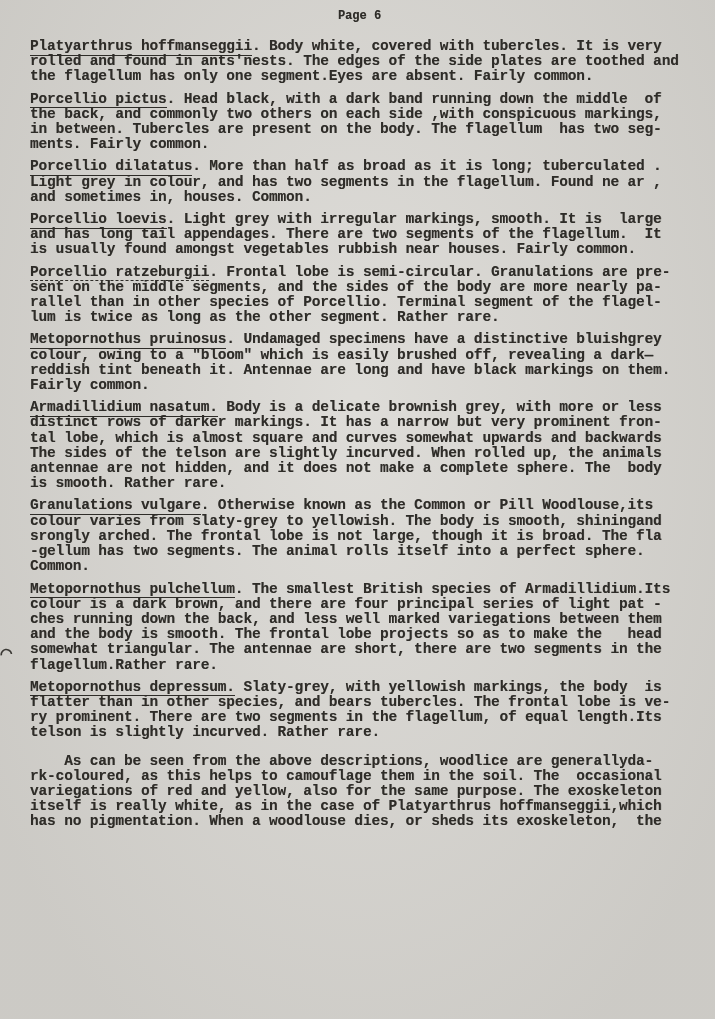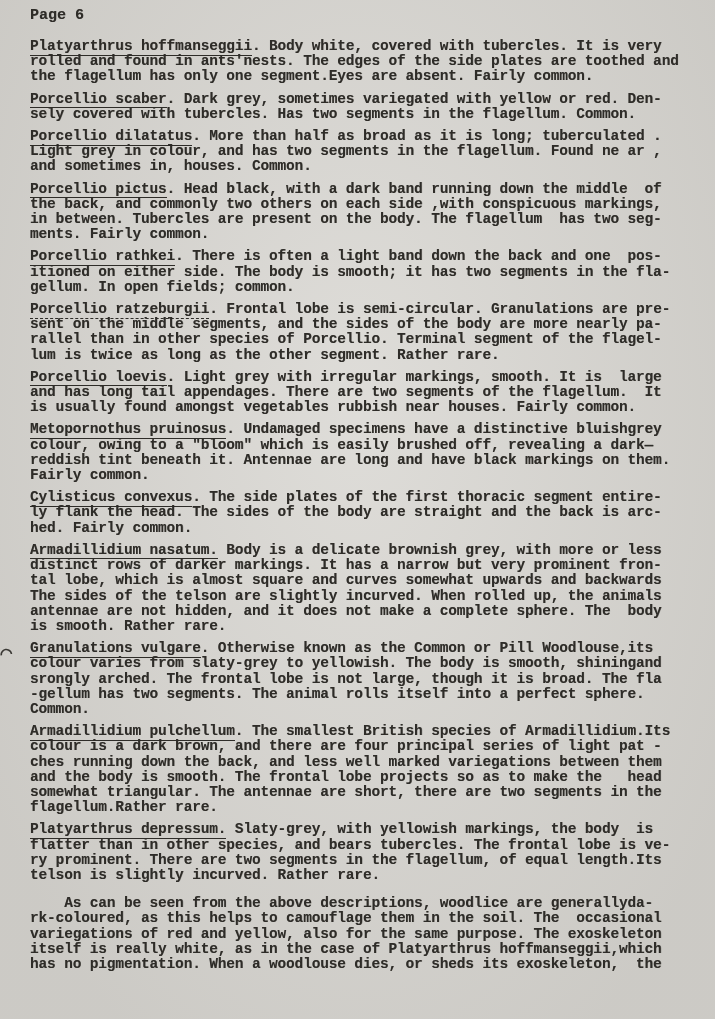--- a/index.html
+++ b/index.html
@@ -15,22 +15,22 @@
       #d7d5d0;
     font-family: "Liberation Mono", "DejaVu Sans Mono", monospace;
     font-weight: 700;
     color: #2e2c28;
     position: relative;
   }
   .page {
     padding: 7px 26px 0 30px;
   }
   .title {
-    text-align: left;
-    font-size: 15px;
+    text-align: center;
+    font-size: 12px;
     line-height: 18px;
     margin: 0 0 14px 0;
     text-shadow: 0.3px 0.3px 0.6px rgba(46,44,40,0.45);
   }
   p.entry {
     margin: 0 0 7px 0;
     white-space: pre-wrap;
     font-size: 14.4px;
     line-height: 15.2px;
     letter-spacing: -0.1px;
@@ -59,76 +59,68 @@
 <body>
 
 <div class="page">
 
   <div class="title">Page 6</div>
 
   <p class="entry"><span class="species" data-u="solid">Platyarthrus hoffmanseggii</span><span>. Body white, covered with tubercles. It is very
 rolled and found in ants'nests. The edges of the side plates are toothed and
 the flagellum has only one segment.Eyes are absent. Fairly common.</span></p>
 
-  <p class="entry"><span class="species" data-u="solid">Porcellio scaber</span><span>. Dark grey, sometimes variegated with yellow or red. Den-
-sely covered with tubercles. Has two segments in the flagellum. Common.</span></p>
-
-  <p class="entry"><span class="species" data-u="solid">Porcellio dilatatus</span><span>. More than half as broad as it is long; tuberculated .
-Light grey in colour, and has two segments in the flagellum. Found ne ar ,
-and sometimes in, houses. Common.</span></p>
 
   <p class="entry"><span class="species" data-u="solid">Porcellio pictus</span><span>. Head black, with a dark band running down the middle  of
 the back, and commonly two others on each side ,with conspicuous markings,
 in between. Tubercles are present on the body. The flagellum  has two seg-
 ments. Fairly common.</span></p>
 
-  <p class="entry"><span class="species" data-u="solid">Porcellio rathkei</span><span>. There is often a light band down the back and one  pos-
-itioned on either side. The body is smooth; it has two segments in the fla-
-gellum. In open fields; common.</span></p>
+  <p class="entry"><span class="species" data-u="solid">Porcellio dilatatus</span><span>. More than half as broad as it is long; tuberculated .
+Light grey in colour, and has two segments in the flagellum. Found ne ar ,
+and sometimes in, houses. Common.</span></p>
+
+
+  <p class="entry"><span class="species" data-u="solid">Porcellio loevis</span><span>. Light grey with irregular markings, smooth. It is  large
+and has long tail appendages. There are two segments of the flagellum.  It
+is usually found amongst vegetables rubbish near houses. Fairly common.</span></p>
 
   <p class="entry"><span class="species" data-u="dashed">Porcellio ratzeburgii</span><span>. Frontal lobe is semi-circular. Granulations are pre-
 sent on the middle segments, and the sides of the body are more nearly pa-
 rallel than in other species of Porcellio. Terminal segment of the flagel-
 lum is twice as long as the other segment. Rather rare.</span></p>
-
-  <p class="entry"><span class="species" data-u="solid">Porcellio loevis</span><span>. Light grey with irregular markings, smooth. It is  large
-and has long tail appendages. There are two segments of the flagellum.  It
-is usually found amongst vegetables rubbish near houses. Fairly common.</span></p>
 
   <p class="entry"><span class="species" data-u="solid">Metopornothus pruinosus</span><span>. Undamaged specimens have a distinctive bluishgrey
 colour, owing to a "bloom" which is easily brushed off, revealing a dark—
 reddish tint beneath it. Antennae are long and have black markings on them.
 Fairly common.</span></p>
 
 
-  <p class="entry"><span class="species" data-u="solid">Cylisticus convexus</span><span>. The side plates of the first thoracic segment entire-
-ly flank the head. The sides of the body are straight and the back is arc-
-hed. Fairly common.</span></p>
 
   <p class="entry"><span class="species" data-u="solid">Armadillidium nasatum.</span><span> Body is a delicate brownish grey, with more or less
 distinct rows of darker markings. It has a narrow but very prominent fron-
 tal lobe, which is almost square and curves somewhat upwards and backwards
 The sides of the telson are slightly incurved. When rolled up, the animals
 antennae are not hidden, and it does not make a complete sphere. The  body
 is smooth. Rather rare.</span></p>
 
   <p class="entry"><span class="species" data-u="solid">Granulations vulgare</span><span>. Otherwise known as the Common or Pill Woodlouse,its
 colour varies from slaty-grey to yellowish. The body is smooth, shiningand
 srongly arched. The frontal lobe is not large, though it is broad. The fla
 -gellum has two segments. The animal rolls itself into a perfect sphere.
 Common.</span></p>
 
-  <p class="entry"><span class="species" data-u="solid">Armadillidium pulchellum</span><span>. The smallest British species of Armadillidium.Its
+  <p class="entry"><span class="species" data-u="solid">Metopornothus pulchellum</span><span>. The smallest British species of Armadillidium.Its
 colour is a dark brown, and there are four principal series of light pat -
 ches running down the back, and less well marked variegations between them
 and the body is smooth. The frontal lobe projects so as to make the   head
 somewhat triangular. The antennae are short, there are two segments in the
 flagellum.Rather rare.</span></p>
 
-  <p class="entry"><span class="species" data-u="solid">Platyarthrus depressum.</span><span> Slaty-grey, with yellowish markings, the body  is
+  <p class="entry"><span class="species" data-u="solid">Metopornothus depressum.</span><span> Slaty-grey, with yellowish markings, the body  is
 flatter than in other species, and bears tubercles. The frontal lobe is ve-
 ry prominent. There are two segments in the flagellum, of equal length.Its
 telson is slightly incurved. Rather rare.</span></p>
 
   <p class="entry closing">    As can be seen from the above descriptions, woodlice are generallyda-
 rk-coloured, as this helps to camouflage them in the soil. The  occasional
 variegations of red and yellow, also for the same purpose. The exoskeleton
 itself is really white, as in the case of Platyarthrus hoffmanseggii,which
 has no pigmentation. When a woodlouse dies, or sheds its exoskeleton,  the</p>
 

